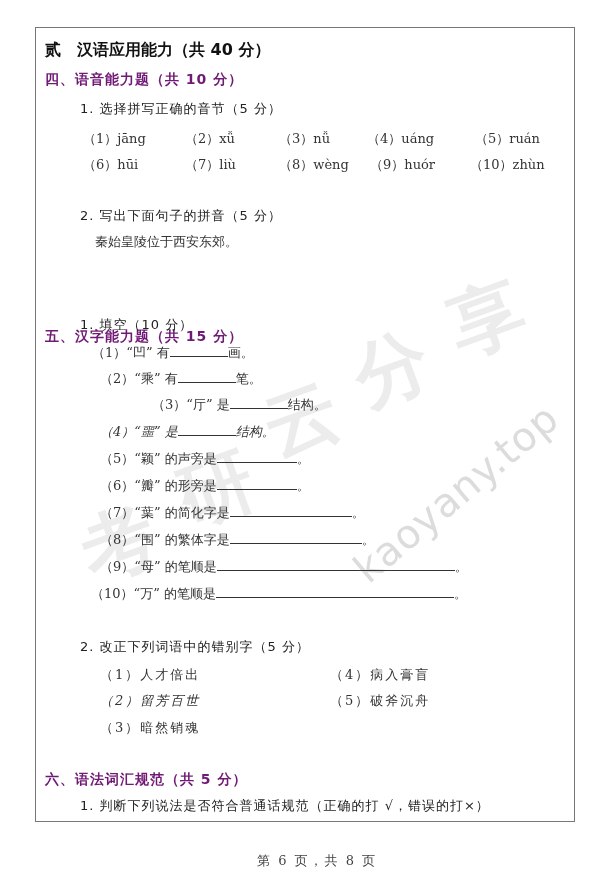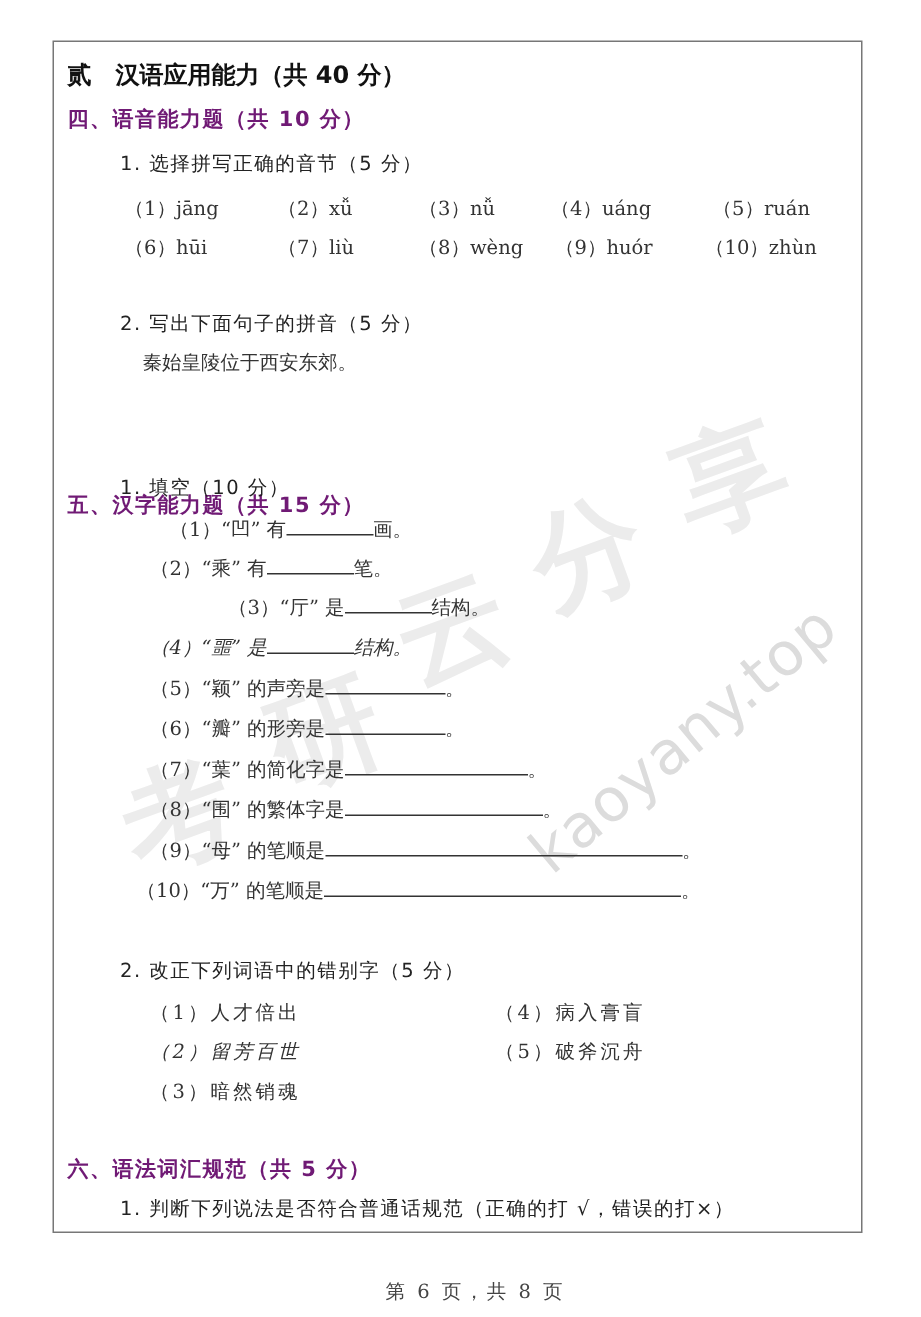--- a/index.html
+++ b/index.html
@@ -46,21 +46,21 @@
 <div class="abs txt" style="left:279px;top:156px;"><span>（8）</span><span>wèng</span></div>
 <div class="abs txt" style="left:370px;top:156px;"><span>（9）</span><span>huór</span></div>
 <div class="abs txt" style="left:470px;top:156px;"><span>（10）</span><span>zhùn</span></div>
 
 <div class="abs h2" style="left:80px;top:207px;">2. 写出下面句子的拼音（5 分）</div>
 <div class="abs txt" style="left:95px;top:233px;">秦始皇陵位于西安东郊。</div>
 
 <div class="abs h1" style="left:45px;top:288px;margin-top:40px;">五、汉字能力题（共 15 分）</div>
 <div class="abs h2" style="left:80px;top:316px;">1. 填空（10 分）</div>
 
-<div class="abs txt" style="left:113px;top:344px;"><span>（1）“凹” 有</span><span class="blank" style="width:58px;"></span><span>画。</span></div>
+<div class="abs txt" style="left:92px;top:344px;"><span>（1）“凹” 有</span><span class="blank" style="width:58px;"></span><span>画。</span></div>
 <div class="abs txt" style="left:100px;top:370px;"><span>（2）“乘” 有</span><span class="blank" style="width:58px;"></span><span>笔。</span></div>
 <div class="abs txt" style="left:104px;top:396px;margin-left:48px;"><span>（3）“厅” 是</span><span class="blank" style="width:58px;"></span><span>结构。</span></div>
 <div class="abs txt" style="left:100px;top:423px;font-style:italic;"><span>（4）“噩” 是</span><span class="blank" style="width:58px;"></span><span>结构。</span></div>
 <div class="abs txt" style="left:100px;top:450px;"><span>（5）“颖” 的声旁是</span><span class="blank" style="width:80px;"></span><span>。</span></div>
 <div class="abs txt" style="left:100px;top:477px;"><span>（6）“瓣” 的形旁是</span><span class="blank" style="width:80px;"></span><span>。</span></div>
 <div class="abs txt" style="left:100px;top:504px;"><span>（7）“葉” 的简化字是</span><span class="blank" style="width:122px;"></span><span>。</span></div>
 <div class="abs txt" style="left:100px;top:531px;"><span>（8）“围” 的繁体字是</span><span class="blank" style="width:132px;"></span><span>。</span></div>
 <div class="abs txt" style="left:100px;top:558px;"><span>（9）“母” 的笔顺是</span><span class="blank" style="width:238px;"></span><span>。</span></div>
 <div class="abs txt" style="left:91px;top:585px;"><span>（10）“万” 的笔顺是</span><span class="blank" style="width:238px;"></span><span>。</span></div>
 

